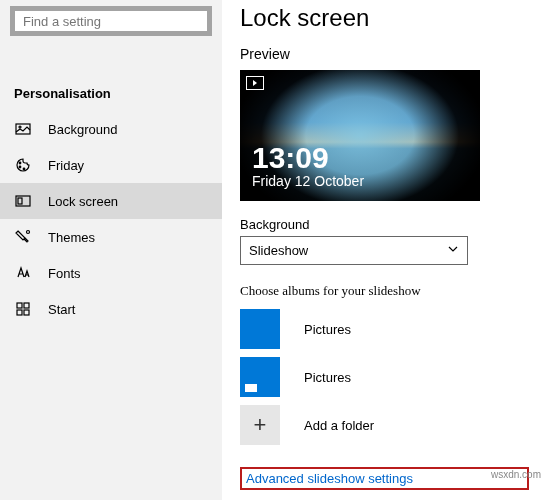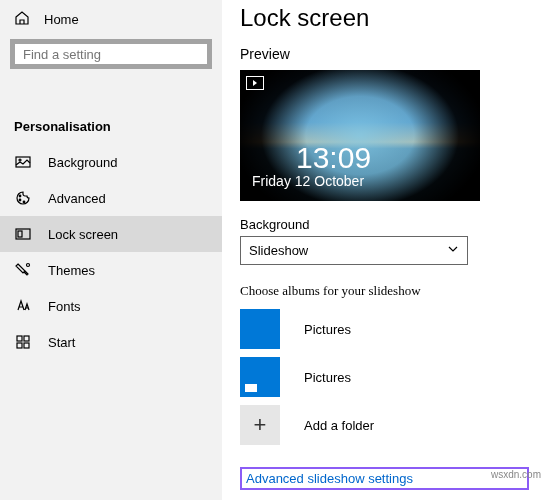--- a/index.html
+++ b/index.html
@@ -16,43 +16,37 @@
     .nav-item.active { background: #d9d9d9; }
     .nav-item .icn { width: 18px; display: flex; align-items: center; justify-content: center; }
     .nav-item svg { width: 16px; height: 16px; }
     .main { flex: 1; padding: 4px 18px 10px 18px; display: flex; flex-direction: column; overflow: hidden; }
     .page-title { font-size: 24px; font-weight: 400; margin-bottom: 14px; }
     .sub { font-size: 14px; margin-bottom: 8px; }
     .preview { width: 240px; height: 136px; background: linear-gradient(to bottom, #1a3a5c 0%, #2d6ea8 40%, #c9a878 55%, #2b5a7a 60%, #1a4560 100%); position: relative; margin-bottom: 16px; }
     .preview::before { content: ''; position: absolute; top: 0; left: 0; right: 0; bottom: 0; background: radial-gradient(ellipse 180px 130px at center, rgba(135,206,235,0.85) 0%, rgba(135,206,235,0.6) 30%, rgba(0,0,0,0.9) 55%, rgba(0,0,0,1) 70%); }
     .preview .slideshow-ind { position: absolute; top: 6px; left: 6px; width: 18px; height: 14px; border: 1.5px solid #fff; z-index: 2; display:flex; align-items:center; justify-content:center;}
     .preview .slideshow-ind span{ width:0;height:0;border-left:4px solid #fff;border-top:3px solid transparent;border-bottom:3px solid transparent;}
-    .preview .time { position: absolute; left: 12px; bottom: 26px; color: #fff; font-size: 30px; font-weight: 400; z-index: 2; margin-left: 44px; }
+    .preview .time { position: absolute; left: 12px; bottom: 26px; color: #fff; font-size: 30px; font-weight: 700; z-index: 2; }
     .preview .date { position: absolute; left: 12px; bottom: 12px; color: #fff; font-size: 14px; z-index: 2; }
     .label { font-size: 13px; margin-bottom: 4px; }
     .dropdown { width: 228px; height: 30px; border: 1px solid #666; display: flex; align-items: center; justify-content: space-between; padding: 0 8px; margin-bottom: 18px; cursor: default; }
     .dropdown svg { width: 12px; height: 12px; }
     .album-row { display: flex; align-items: center; gap: 24px; margin-bottom: 8px; }
     .tile { width: 40px; height: 40px; background: #0078d7; position: relative; }
     .tile.folder::after { content: ''; position: absolute; bottom: 5px; left: 5px; width: 12px; height: 8px; background: #fff; }
     .tile.add { background: #e6e6e6; display: flex; align-items: center; justify-content: center; font-size: 22px; color: #333; font-weight: 300; }
-    .link-box { border: 2px solid #8b5cf6; display: inline-block; padding: 2px 4px; margin-top: 14px; }
+    .link-box { border: 2px solid #b91c1c; display: inline-block; padding: 2px 4px; margin-top: 14px; }
     .link-box span { color: #0066cc; font-size: 13px; }
     .watermark { position: absolute; bottom: 20px; right: 6px; font-size: 10px; color: #888; }
   </style>
 </head>
 <body>
 
 <div class="sidebar">
-  <div class="home-row">
-    <span><svg viewBox="0 0 16 16" fill="none" stroke="#000" stroke-width="1.2">
-          <path d="M2 7 L8 2 L14 7 L14 14 L2 14 Z M6 14 L6 10 L10 10 L10 14"></path>
-        </svg></span>
-    <span>Home</span>
-  </div>
   <div class="search-box">
     <input type="text" placeholder="Find a setting" style="">
     <span class="sicon">
         <svg viewBox="0 0 16 16" fill="none" stroke="#555" stroke-width="1.3">
           <circle cx="7" cy="7" r="4.5"></circle>
           <line x1="10.5" y1="10.5" x2="14" y2="14"></line>
         </svg>
       </span>
   </div>
   <div class="section-title">Personalisation</div>
@@ -69,21 +63,21 @@
     </div>
     <div class="nav-item">
       <span class="icn">
           <svg viewBox="0 0 16 16" fill="none" stroke="#000" stroke-width="1.2">
             <path d="M8 2 A6 6 0 1 0 14 8 A2 2 0 0 1 12 6 L10 6 A2 2 0 0 1 8 4 Z"></path>
             <circle cx="5" cy="6" r="0.8" fill="#000"></circle>
             <circle cx="5" cy="10" r="0.8" fill="#000"></circle>
             <circle cx="9" cy="12" r="0.8" fill="#000"></circle>
           </svg>
         </span>
-      <span>Advanced</span>
+      <span>Friday</span>
     </div>
     <div class="nav-item active">
       <span class="icn">
           <svg viewBox="0 0 16 16" fill="none" stroke="#000" stroke-width="1.2">
             <rect x="1" y="3" width="14" height="10"></rect>
             <rect x="3" y="5" width="4" height="6"></rect>
           </svg>
         </span>
       <span>Lock screen</span>
     </div>

